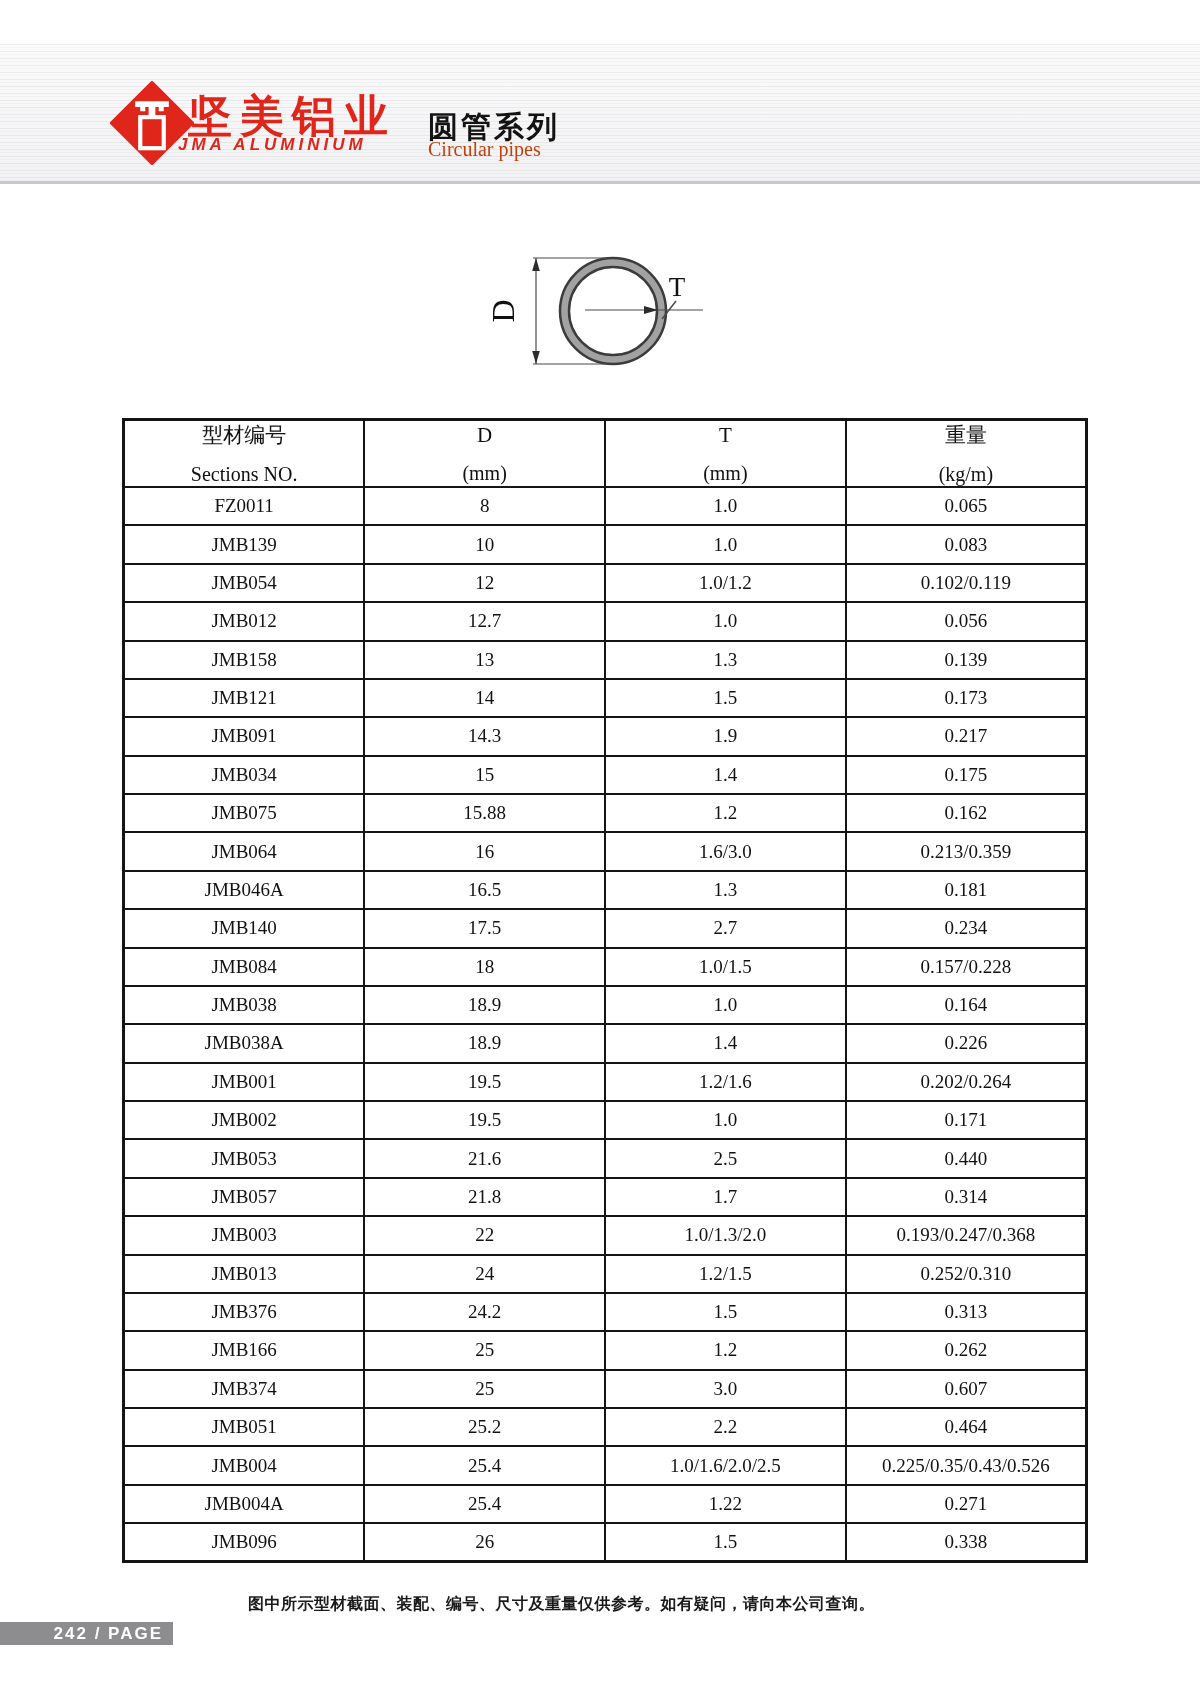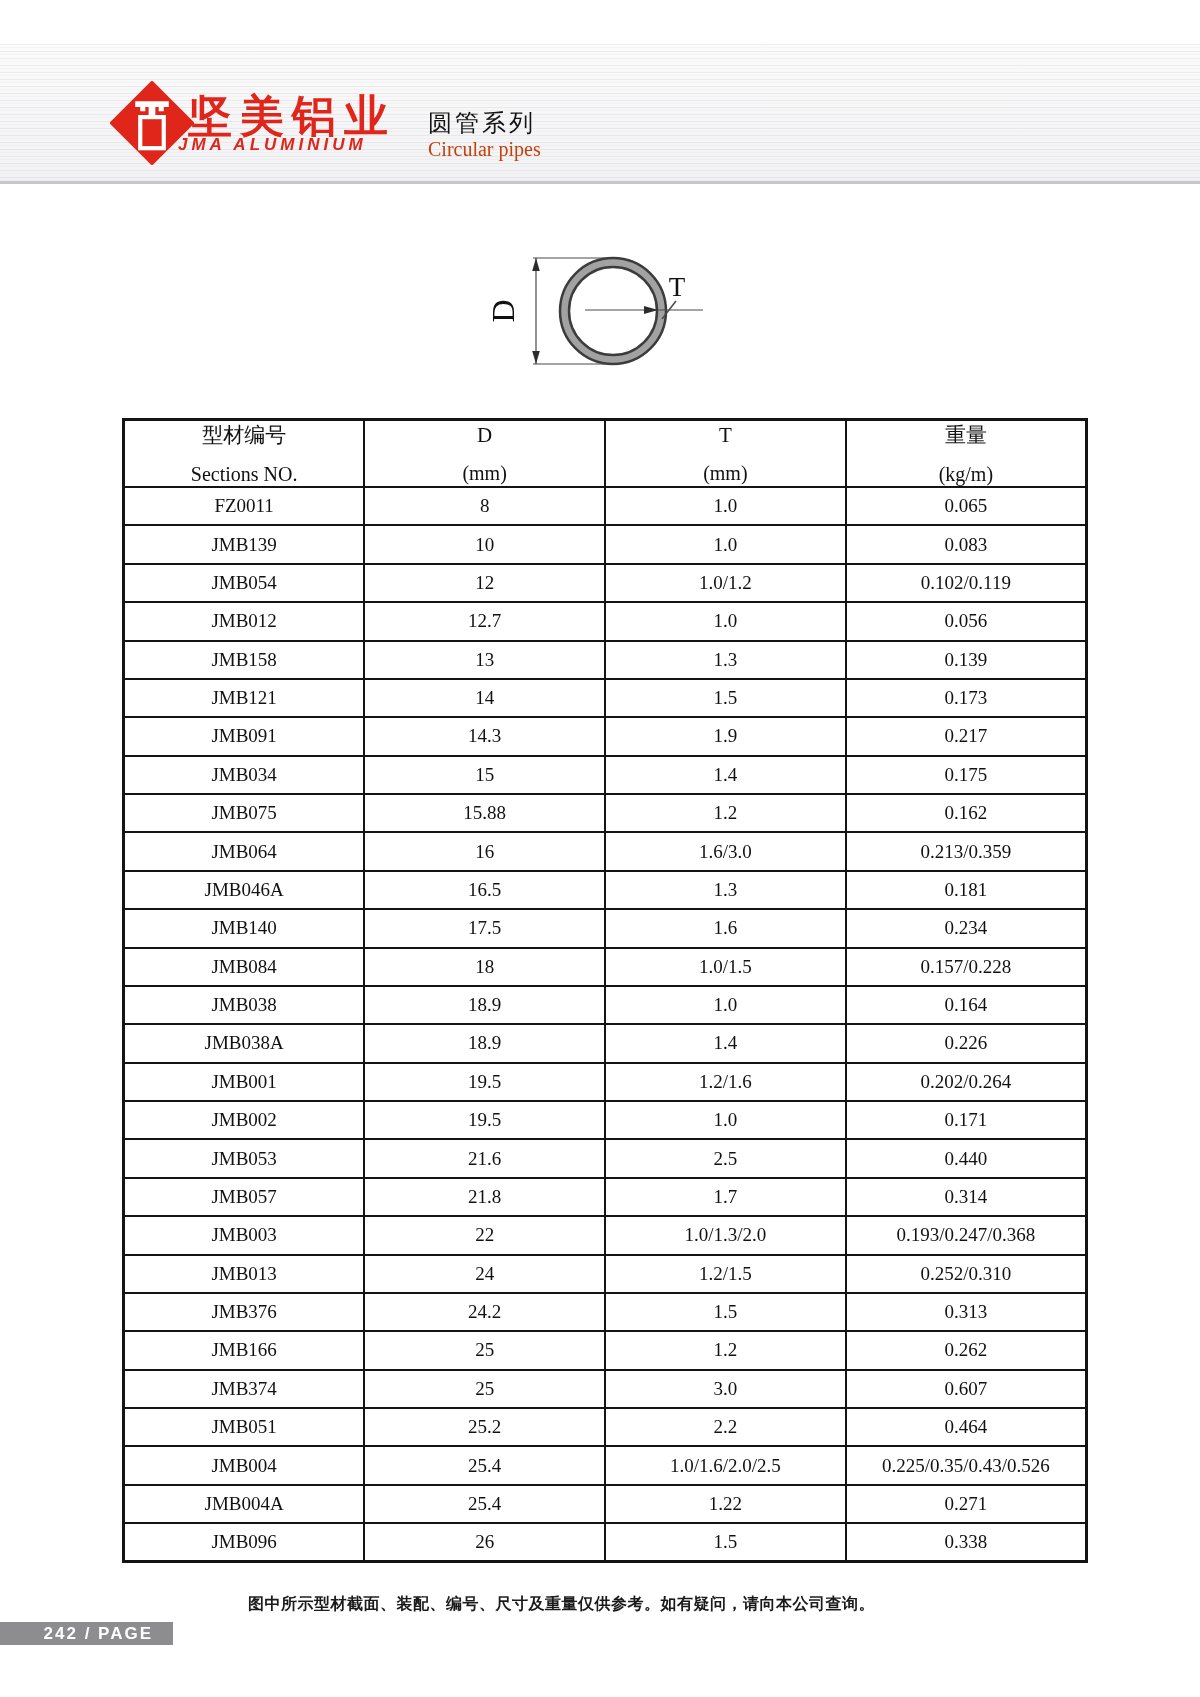--- a/index.html
+++ b/index.html
@@ -29,21 +29,21 @@
   }
   .brand-en {
     position:absolute; left:178px; top:124px;
     font-family:"Liberation Sans", sans-serif;
     font-size:17px; font-weight:700; font-style:italic; color:#e0251b;
     letter-spacing:4px; white-space:nowrap;
   }
   .series-cn {
     position:absolute; left:428px; top:96px;
     font-family:"Liberation Sans", sans-serif;
-    font-size:24px; font-weight:400; color:#131313; letter-spacing:3px; white-space:nowrap;
+    font-size:30px; font-weight:700; color:#131313; letter-spacing:3px; white-space:nowrap;
   }
   .series-en {
     position:absolute; left:428px; top:127px;
     font-family:"Liberation Serif", serif;
     font-size:20px; color:#c2410c; white-space:nowrap;
   }
   .diagram { position:absolute; left:435px; top:213px; width:320px; height:158px; }
 
   table.spec {
     position:absolute; left:122px; top:407px; width:966px; height:1145px;
@@ -68,21 +68,21 @@
   .footer-note-en {
     position:absolute; left:248px; top:1609px; width:900px;
     font-family:"Liberation Serif", serif;
     font-size:20px; color:#1a1a1a; white-space:nowrap;
   }
   .page-bar {
     position:absolute; left:0; top:1611px; width:173px; height:23px;
     background:#8d8d8f; color:#ffffff; text-align:right;
     font-family:"Liberation Sans", sans-serif;
     font-size:17px; font-weight:700; letter-spacing:2px;
-    line-height:23px; padding-right:20px;
+    line-height:23px; padding-right:10px;
   }
 </style>
 </head>
 <body>
 
 <div class="page">
 
   <div class="header-band"></div>
 
   <svg class="logo-diamond" viewBox="0 0 100 100">
@@ -198,21 +198,21 @@
         </tr>
         <tr>
           <td>JMB046A</td>
           <td>16.5</td>
           <td>1.3</td>
           <td>0.181</td>
         </tr>
         <tr>
           <td>JMB140</td>
           <td>17.5</td>
-          <td>1.6</td>
+          <td>2.7</td>
           <td>0.234</td>
         </tr>
         <tr>
           <td>JMB084</td>
           <td>18</td>
           <td>1.0/1.5</td>
           <td>0.157/0.228</td>
         </tr>
         <tr>
           <td>JMB038</td>

